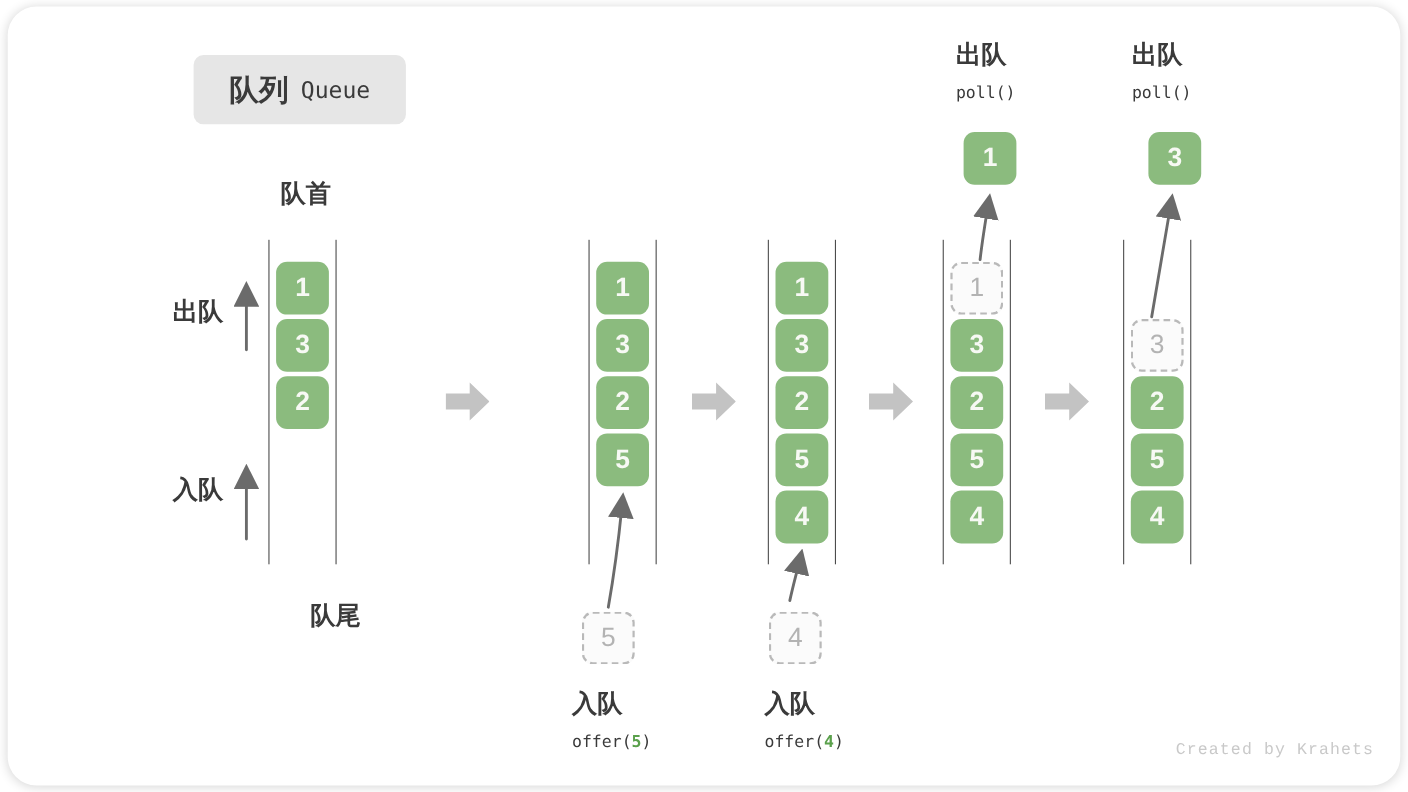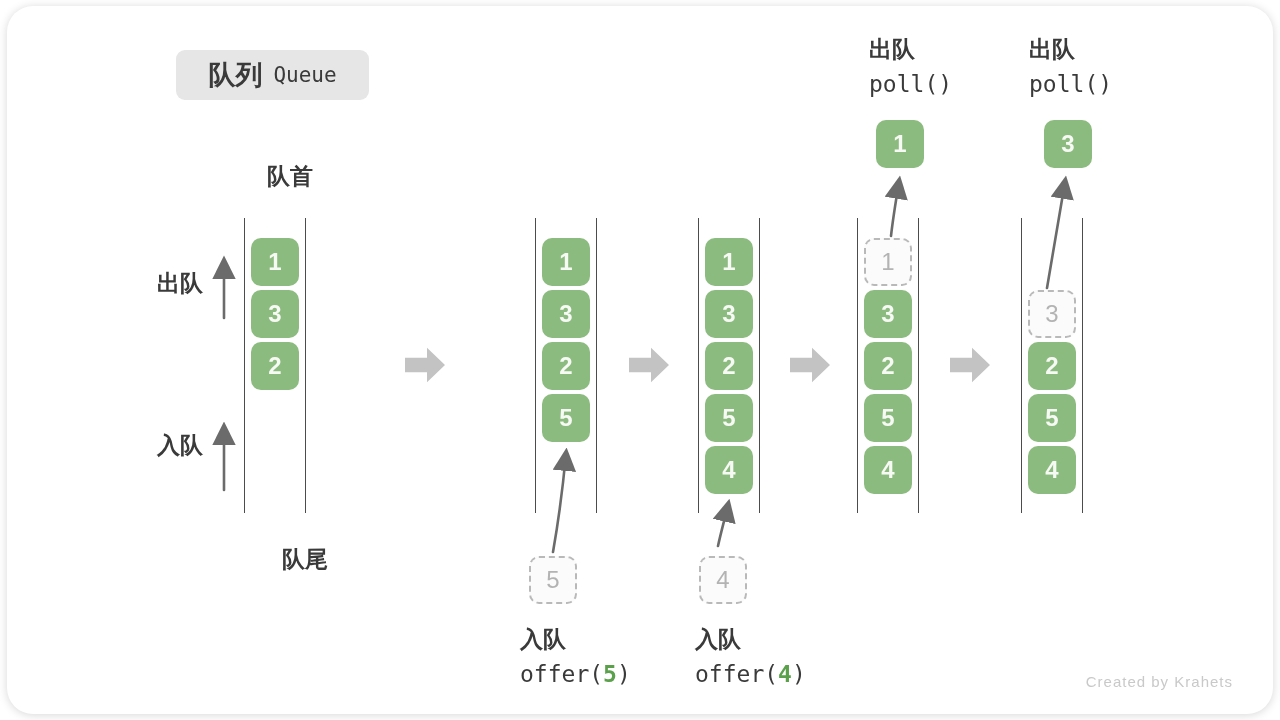--- a/index.html
+++ b/index.html
@@ -7,21 +7,21 @@
     width:1280px; height:720px; position:relative; overflow:hidden;
     font-family:"Liberation Sans", sans-serif;
   }
   .card {
     position:absolute; left:7px; top:6px; width:1266px; height:708px;
     background:#ffffff; border-radius:26px;
     box-shadow:0 1px 10px rgba(0,0,0,0.16);
   }
   
   .badge {
-    position:absolute; left:169px; top:44px; width:193px; height:50px;
+    position:absolute; left:169px; top:44px; width:193px; height:63px;
     background:var(--badge-bg); border-radius:9px;
     display:flex; align-items:center; justify-content:center; gap:11px;
   }
   .badge .zh { font-size:27px; font-weight:bold; color:var(--text-dark); }
   .badge .en { font-family:"DejaVu Sans Mono", monospace; font-size:21px; color:var(--text-dark); }
 
   
   .lbl { position:absolute; font-size:23px; font-weight:bold; color:var(--text-dark); }
 
   
@@ -45,43 +45,43 @@
   
   .block-arrow {
     position:absolute; top:341px; width:40px; height:36px; background:var(--flow);
     clip-path:polygon(0 30%, 55% 30%, 55% 2%, 100% 50%, 55% 98%, 55% 70%, 0 70%);
   }
 
   
   .op { position:absolute; color:var(--text-dark); }
   .op .zh { font-size:23px; font-weight:600; line-height:30px; }
   .op .code {
-    font-family:"DejaVu Sans Mono", monospace; font-size:23px; line-height:30px;
+    font-family:"DejaVu Sans Mono", monospace; font-size:15px; line-height:30px;
     margin-top:5px; white-space:nowrap;
   }
   .op .code .num { color:var(--accent); font-weight:bold; }
 
   .watermark {
-    position:absolute; right:40px; bottom:24px;
-    font-family:Liberation Sans, sans-serif; font-size:15px;
+    position:absolute; right:24px; bottom:24px;
+    font-family:Liberation Mono, monospace; font-size:15px;
     color:var(--wm); letter-spacing:1px;
   }
   svg.overlay { position:absolute; left:0; top:0; pointer-events:none; }
 </style>
 </head>
 <body style="--green: #8bbb7e; --box-text: #f7f9f4; --accent: #5ba14c; --ghost-border: #b9b9b9; --ghost-bg: #fbfbfb; --ghost-text: #b3b3b3; --flow: #c3c3c3; --wall: #4c4c4c; --text-dark: #3a3a3a; --badge-bg: #e6e6e6; --wm: #c9c9c9;">
 
 <div class="card">
 
   <div class="badge">
     <span class="zh">队列</span>
     <span class="en">Queue</span>
   </div>
 
-  <div class="lbl" style="left:260px; top:155px;text-align:right;">队首</div>
+  <div class="lbl" style="left:248px; top:155px;text-align:right;">队首</div>
   <div class="lbl" style="left:243px; top:538px;margin-left:32px;">队尾</div>
 
   <div class="lbl" style="left:150px; top:262px;">出队</div>
   <div class="lbl" style="left:150px; top:424px;">入队</div>
 
   <div class="queue" style="left:237px;">
       <div class="qbox" style="top: 20px;">1</div>
       <div class="qbox" style="top: 72px;">3</div>
       <div class="qbox" style="top: 124px;">2</div>
     </div>

